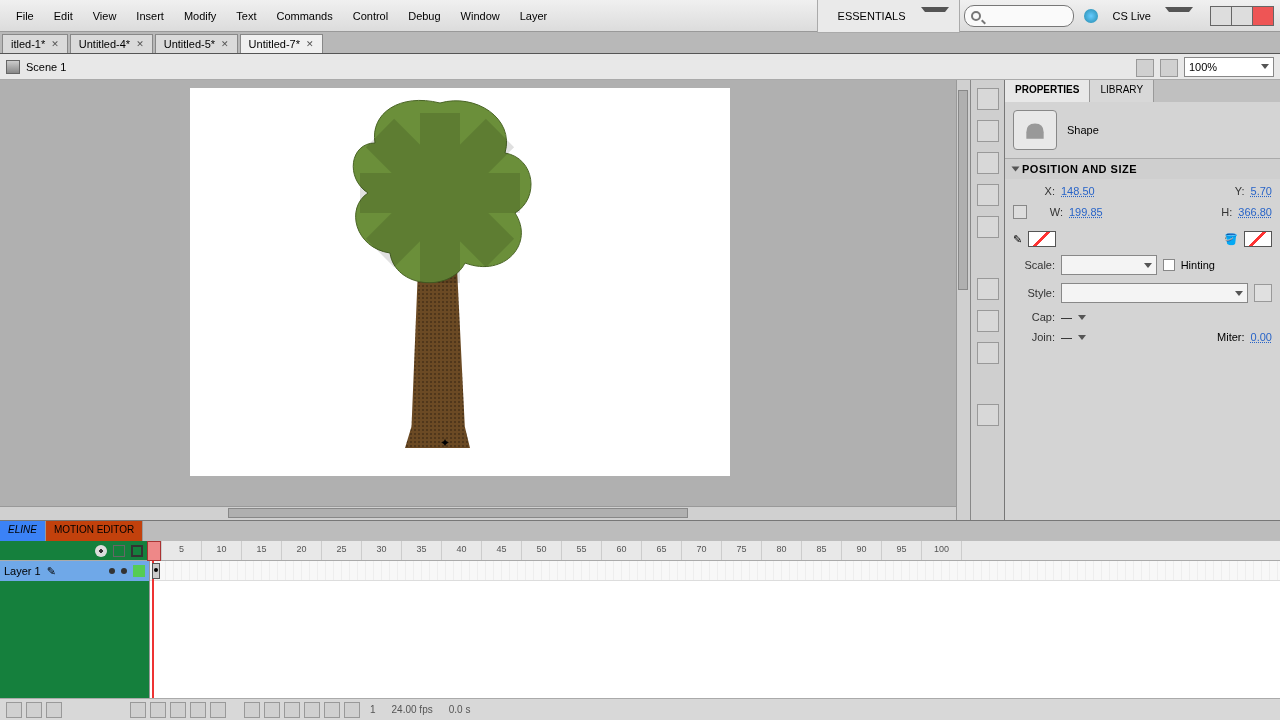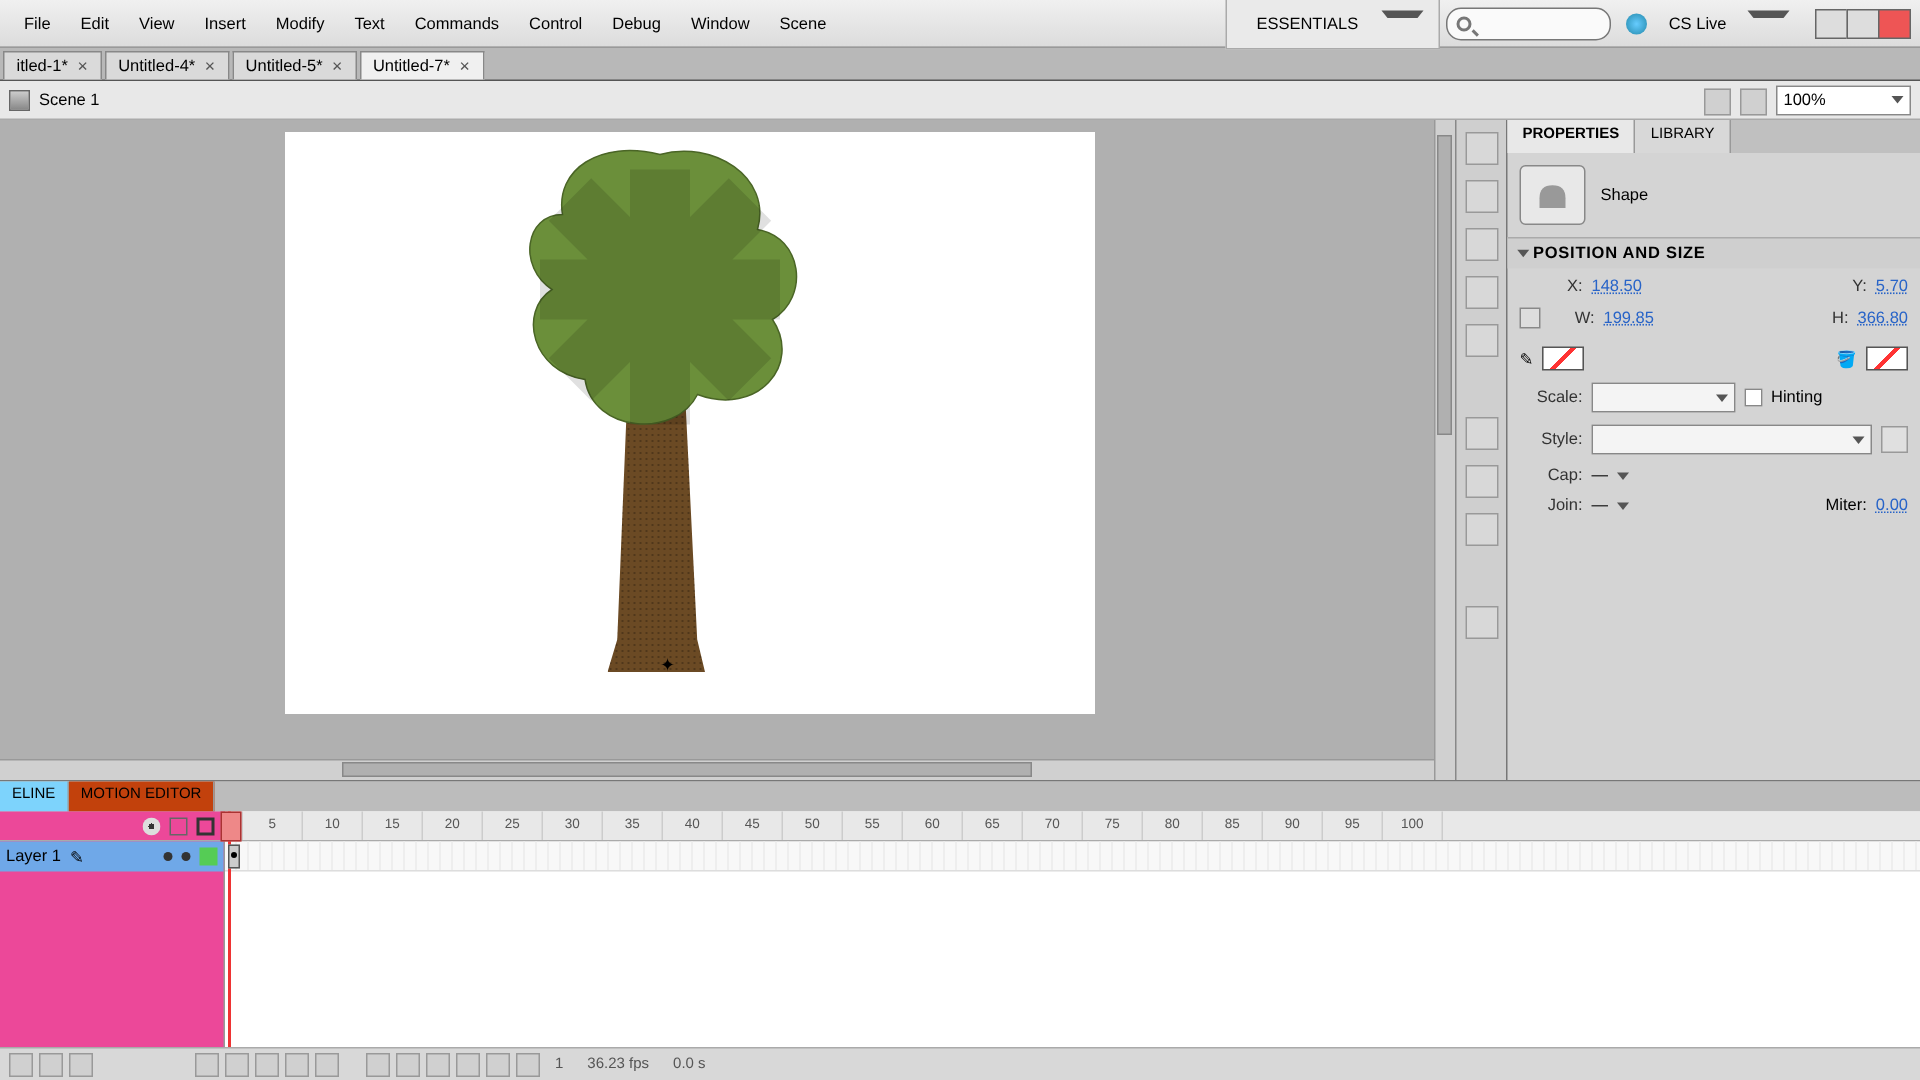--- a/index.html
+++ b/index.html
@@ -67,23 +67,23 @@
 .num-input{width:40px;height:18px;border:1px solid #888;background:#fff;padding:0 4px;display:flex;align-items:center;}
 .dropdown{flex:1;height:20px;border:1px solid #888;background:#f4f4f4;display:flex;align-items:center;justify-content:flex-end;padding:0 4px;}
 .dropdown .arr,.dd-arr{width:0;height:0;border-left:4px solid transparent;border-right:4px solid transparent;border-top:5px solid #555;}
 .pencil-btn{width:18px;height:18px;border:1px solid #999;background:#e0e0e0;}
 .chk{width:12px;height:12px;border:1px solid #888;background:#fff;}
 
 
 .bottom { height:200px; background:#cfcfcf; border-top:1px solid #777; display:flex; flex-direction:column;}
 .btabs{height:20px;display:flex;background:#bcbcbc;}
 .btab{padding:3px 8px;background:#c2410c;border-right:1px solid #999;font-size:10px;}
-.btab.active{background:#7dd3fc;}
+.btab.active{background:#3b82f6;font-style:italic;}
 .tl-body{flex:1;display:flex;}
-.layer-col{width:150px;background:#ec4899;border-right:1px solid #999;}
+.layer-col{width:150px;background:#15803d;border-right:1px solid #999;}
 .layer-hdr{height:20px;display:flex;align-items:center;justify-content:flex-end;gap:6px;padding:0 6px;border-bottom:1px solid #aaa;}
 .eye,.lk{width:12px;height:12px;}
 .eye{background:radial-gradient(circle,#333 2px,transparent 2px),#ddd;border-radius:50%;}
 .lk{border:1px solid #666;}
 .outline-sq{width:12px;height:12px;border:2px solid #333;}
 .layer-row{height:20px;background:#6fa8e8;display:flex;align-items:center;padding:0 4px;gap:6px;color:#000;}
 .layer-row .dot{width:6px;height:6px;background:#333;border-radius:50%;}
 .layer-row .sq{width:12px;height:12px;background:#5c5;}
 .layer-row .pen{width:12px;height:12px;}
 .frames{flex:1;position:relative;background:#fff;}
@@ -110,21 +110,21 @@
   <span>File</span>
   <span>Edit</span>
   <span>View</span>
   <span>Insert</span>
   <span>Modify</span>
   <span>Text</span>
   <span>Commands</span>
   <span>Control</span>
   <span>Debug</span>
   <span>Window</span>
-  <span>Scene</span>
+  <span>Layer</span>
   <div class="right-tools">
     <div class="workspace-btn">
       <span>ESSENTIALS</span>
       <span class="dd-arr"></span>
     </div>
     <div class="search-box">
         <div class="mag"></div>
       </div>
     <div class="cslive">
       <div class="dot"></div>
@@ -342,16 +342,16 @@
     <div class="pbtn"></div>
     <div class="pbtn"></div>
     <span style="width:10px"></span>
     <div class="pbtn"></div>
     <div class="pbtn"></div>
     <div class="pbtn"></div>
     <div class="pbtn"></div>
     <div class="pbtn"></div>
     <div class="pbtn"></div>
     <span class="tl-info">1</span>
-    <span class="tl-info">36.23 fps</span>
+    <span class="tl-info">24.00 fps</span>
     <span class="tl-info">0.0 s</span>
   </div>
 </div>
 
 </body></html>

